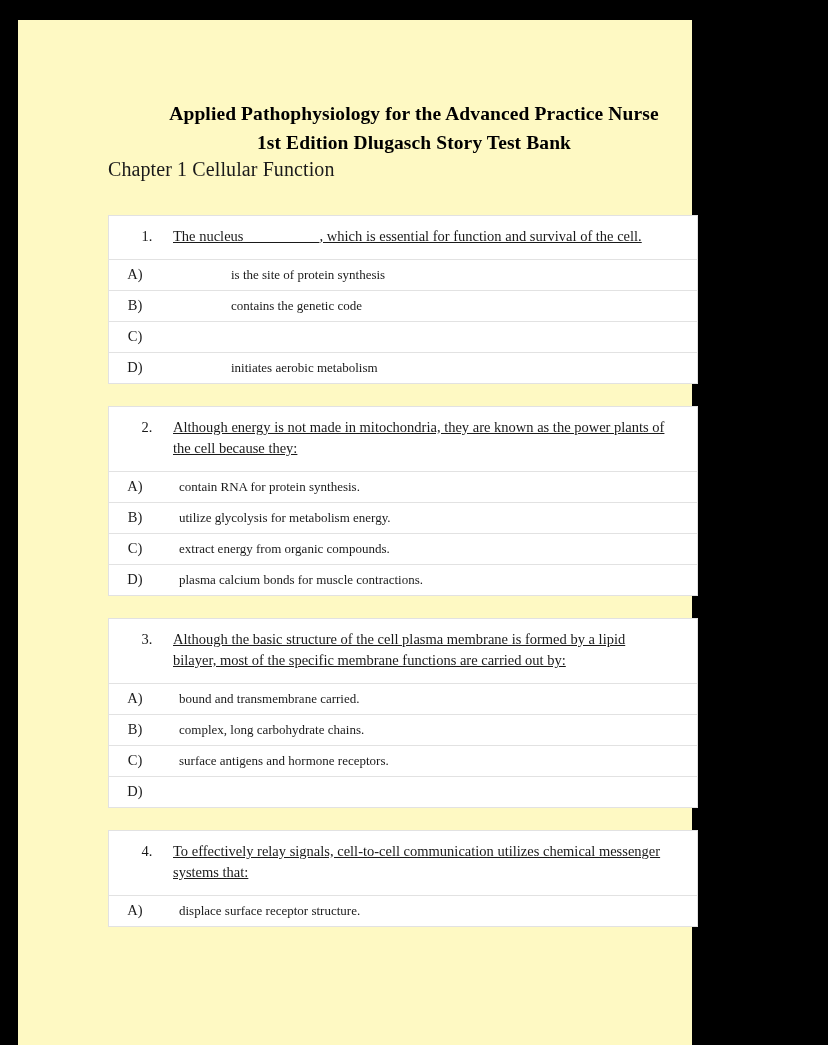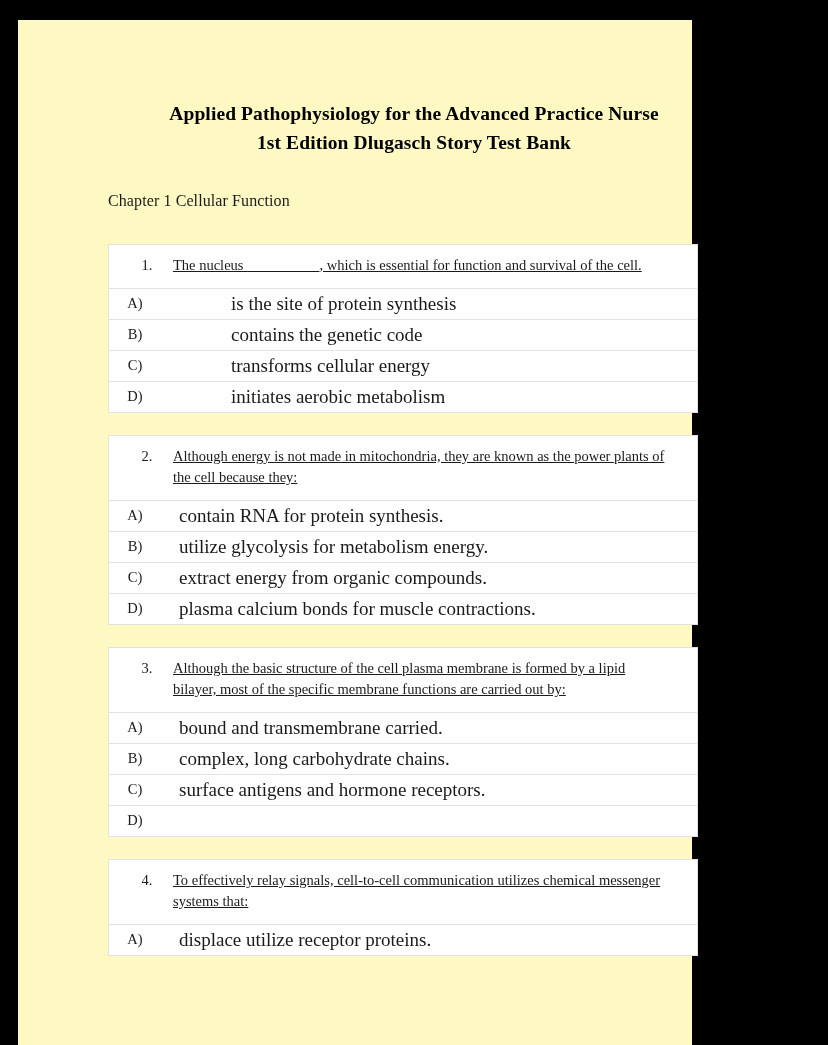--- a/index.html
+++ b/index.html
@@ -33,22 +33,21 @@
   .doc-title {
     text-align: center;
     font-weight: bold;
     font-size: 19.5px;
     line-height: 1.48;
     color: #000000;
     margin: 0 10px;
     letter-spacing: 0.1px;
   }
   .chapter-heading {
-    margin-top: 34px;
-    font-size: 16px;
+    font-size: 20px;
     color: #1a1a1a;
     letter-spacing: 0.1px;
   }
   .questions {
     margin-top: 34px;
   }
   .q-block {
     width: 590px;
     margin-bottom: 22px;
     border: 1px solid #e2e2e2;
@@ -87,21 +86,21 @@
   }
   .opt-letter {
     width: 52px;
     flex: 0 0 52px;
     text-align: center;
     font-size: 14.5px;
     color: #1a1a1a;
   }
   .opt-text {
     flex: 1;
-    font-size: 19px;
+    font-size: 13px;
     color: #1a1a1a;
     padding-left: 18px;
   }
   .opt-text.indent-wide {
     padding-left: 70px;
   }
 </style>
 </head>
 <body>
 
@@ -125,21 +124,20 @@
         <div class="opt-row">
           <div class="opt-letter">A)</div>
           <div class="opt-text indent-wide">is the site of protein synthesis</div>
         </div>
         <div class="opt-row">
           <div class="opt-letter">B)</div>
           <div class="opt-text indent-wide">contains the genetic code</div>
         </div>
         <div class="opt-row">
           <div class="opt-letter">C)</div>
-          <div class="opt-text indent-wide">transforms cellular energy</div>
         </div>
         <div class="opt-row">
           <div class="opt-letter">D)</div>
           <div class="opt-text indent-wide">initiates aerobic metabolism</div>
         </div>
       </div>
 
       <div class="q-block">
         <div class="q-stem">
           <div class="q-num">2.</div>
@@ -185,19 +183,19 @@
         </div>
       </div>
 
       <div class="q-block">
         <div class="q-stem">
           <div class="q-num">4.</div>
           <div class="q-text">To effectively relay signals, cell-to-cell communication utilizes chemical messenger systems that:</div>
         </div>
         <div class="opt-row">
           <div class="opt-letter">A)</div>
-          <div class="opt-text">displace utilize receptor proteins.</div>
+          <div class="opt-text">displace surface receptor structure.</div>
         </div>
       </div>
 
     </div>
   </div>
 </div>
 
 </body></html>

